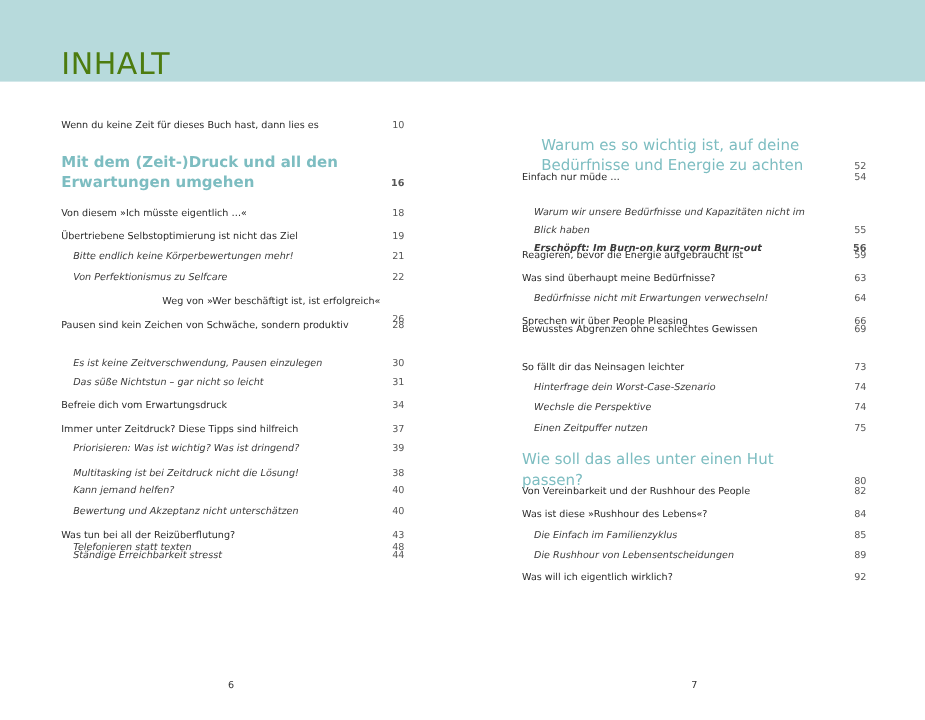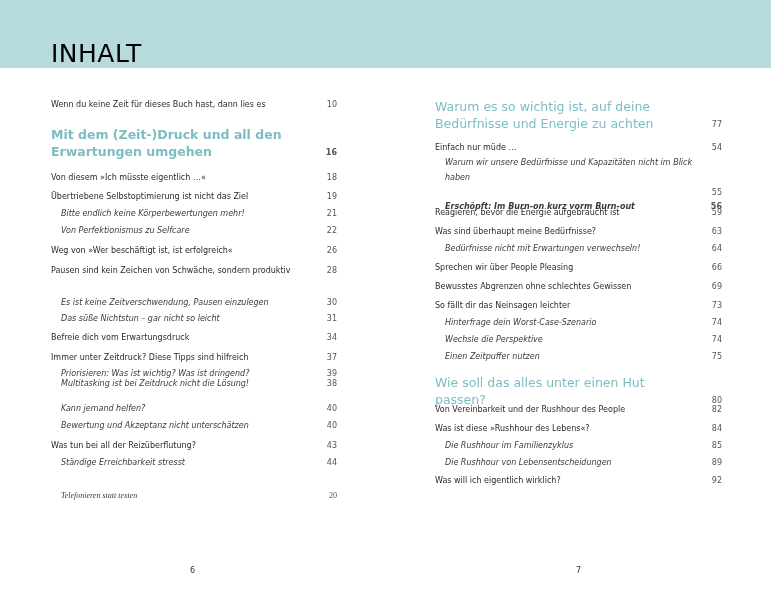--- a/index.html
+++ b/index.html
@@ -11,21 +11,21 @@
       position: relative;
     }
     .header-band {
       position: absolute; left: 0; top: 0; width: 771px; height: 68px;
       background: #b7dadc;
     }
     .header-title {
       position: absolute; left: 51px; top: 39px;
       font-family: "DejaVu Sans", sans-serif;
       font-size: 25px; letter-spacing: 0.5px;
-      color: #000000; font-weight: normal; margin: 0;
+      color: #4d7c0f; font-weight: normal; margin: 0;
     }
     .column { position: absolute; top: 0; }
     .col-left { left: 51px; width: 286px; }
     .col-right { left: 435px; width: 287px; }
     .entry {
       position: absolute; left: 0; right: 0;
       font-size: 8px; line-height: 15px;
       display: flex; align-items: flex-end;
     }
     .entry .t { flex: 1; padding-right: 20px; }
@@ -60,21 +60,21 @@
       <span class="p">19</span>
     </div>
     <div class="entry sub" style="top: 206px;">
       <span class="t">Bitte endlich keine Körperbewertungen mehr!</span>
       <span class="p">21</span>
     </div>
     <div class="entry sub" style="top: 223px;">
       <span class="t">Von Perfektionismus zu Selfcare</span>
       <span class="p">22</span>
     </div>
-    <div class="entry main" style="top: 243px;">
+    <div class="entry main" style="top: 243px; flex-direction: column;">
       <span class="t">Weg von »Wer beschäftigt ist, ist erfolgreich«</span>
       <span class="p">26</span>
     </div>
     <div class="entry main" style="top: 263px;">
       <span class="t">Pausen sind kein Zeichen von Schwäche, sondern produktiv</span>
       <span class="p">28</span>
     </div>
     <div class="entry sub" style="top: 295px;">
       <span class="t">Es ist keine Zeitverschwendung, Pausen einzulegen</span>
       <span class="p">30</span>
@@ -84,21 +84,21 @@
       <span class="p">31</span>
     </div>
     <div class="entry main" style="top: 330px;">
       <span class="t">Befreie dich vom Erwartungsdruck</span>
       <span class="p">34</span>
     </div>
     <div class="entry main" style="top: 350px;">
       <span class="t">Immer unter Zeitdruck? Diese Tipps sind hilfreich</span>
       <span class="p">37</span>
     </div>
-    <div class="entry sub" style="top: 376px; gap: 22px;">
+    <div class="entry sub" style="top: 387px; gap: 22px;">
       <span class="t">Multitasking ist bei Zeitdruck nicht die Lösung!</span>
       <span class="p">38</span>
     </div>
     <div class="entry sub" style="top: 366px;">
       <span class="t">Priorisieren: Was ist wichtig? Was ist dringend?</span>
       <span class="p">39</span>
     </div>
     <div class="entry sub" style="top: 401px;">
       <span class="t">Kann jemand helfen?</span>
       <span class="p">40</span>
@@ -108,35 +108,35 @@
       <span class="p">40</span>
     </div>
     <div class="entry main" style="top: 438px;">
       <span class="t">Was tun bei all der Reizüberflutung?</span>
       <span class="p">43</span>
     </div>
     <div class="entry sub" style="top: 455px;">
       <span class="t">Ständige Erreichbarkeit stresst</span>
       <span class="p">44</span>
     </div>
-    <div class="entry sub" style="top: 488px; font-family: Liberation Serif, serif;">
+    <div class="entry sub" style="top: 448px;">
       <span class="t">Telefonieren statt texten</span>
-      <span class="p">20</span>
+      <span class="p">48</span>
     </div>
   </div>
 <div class="column col-right">
-    <div class="entry chapter" style="top: 98px;">
+    <div class="entry chapter" style="top: 112px; margin-left: 16px;">
       <span class="t">Warum es so wichtig ist, auf deine Bedürfnisse und Energie zu achten</span>
-      <span class="p">77</span>
+      <span class="p">52</span>
     </div>
     <div class="entry main" style="top: 140px;">
       <span class="t">Einfach nur müde …</span>
       <span class="p">54</span>
     </div>
-    <div class="entry sub" style="top: 155px; flex-direction: column;">
+    <div class="entry sub" style="top: 169px;">
       <span class="t">Warum wir unsere Bedürfnisse und Kapazitäten nicht im Blick haben</span>
       <span class="p">55</span>
     </div>
     <div class="entry sub" style="top: 199px; font-weight: bold;">
       <span class="t">Erschöpft: Im Burn-on kurz vorm Burn-out</span>
       <span class="p">56</span>
     </div>
     <div class="entry main" style="top: 205px;">
       <span class="t">Reagieren, bevor die Energie aufgebraucht ist</span>
       <span class="p">59</span>
@@ -146,21 +146,21 @@
       <span class="p">63</span>
     </div>
     <div class="entry sub" style="top: 241px;">
       <span class="t">Bedürfnisse nicht mit Erwartungen verwechseln!</span>
       <span class="p">64</span>
     </div>
     <div class="entry main" style="top: 260px;">
       <span class="t">Sprechen wir über People Pleasing</span>
       <span class="p">66</span>
     </div>
-    <div class="entry main" style="top: 279px;">
+    <div class="entry main" style="top: 267px;">
       <span class="t">Bewusstes Abgrenzen ohne schlechtes Gewissen</span>
       <span class="p">69</span>
     </div>
     <div class="entry main" style="top: 298px;">
       <span class="t">So fällt dir das Neinsagen leichter</span>
       <span class="p">73</span>
     </div>
     <div class="entry sub" style="top: 315px;">
       <span class="t">Hinterfrage dein Worst-Case-Szenario</span>
       <span class="p">74</span>
@@ -179,21 +179,21 @@
     </div>
     <div class="entry main" style="top: 402px;">
       <span class="t">Von Vereinbarkeit und der Rushhour des People</span>
       <span class="p">82</span>
     </div>
     <div class="entry main" style="top: 421px;">
       <span class="t">Was ist diese »Rushhour des Lebens«?</span>
       <span class="p">84</span>
     </div>
     <div class="entry sub" style="top: 438px;">
-      <span class="t">Die Rushhour im Familienzyklus</span>
+      <span class="t">Die Einfach im Familienzyklus</span>
       <span class="p">85</span>
     </div>
     <div class="entry sub" style="top: 455px;">
       <span class="t">Die Rushhour von Lebensentscheidungen</span>
       <span class="p">89</span>
     </div>
     <div class="entry main" style="top: 473px;">
       <span class="t">Was will ich eigentlich wirklich?</span>
       <span class="p">92</span>
     </div>

